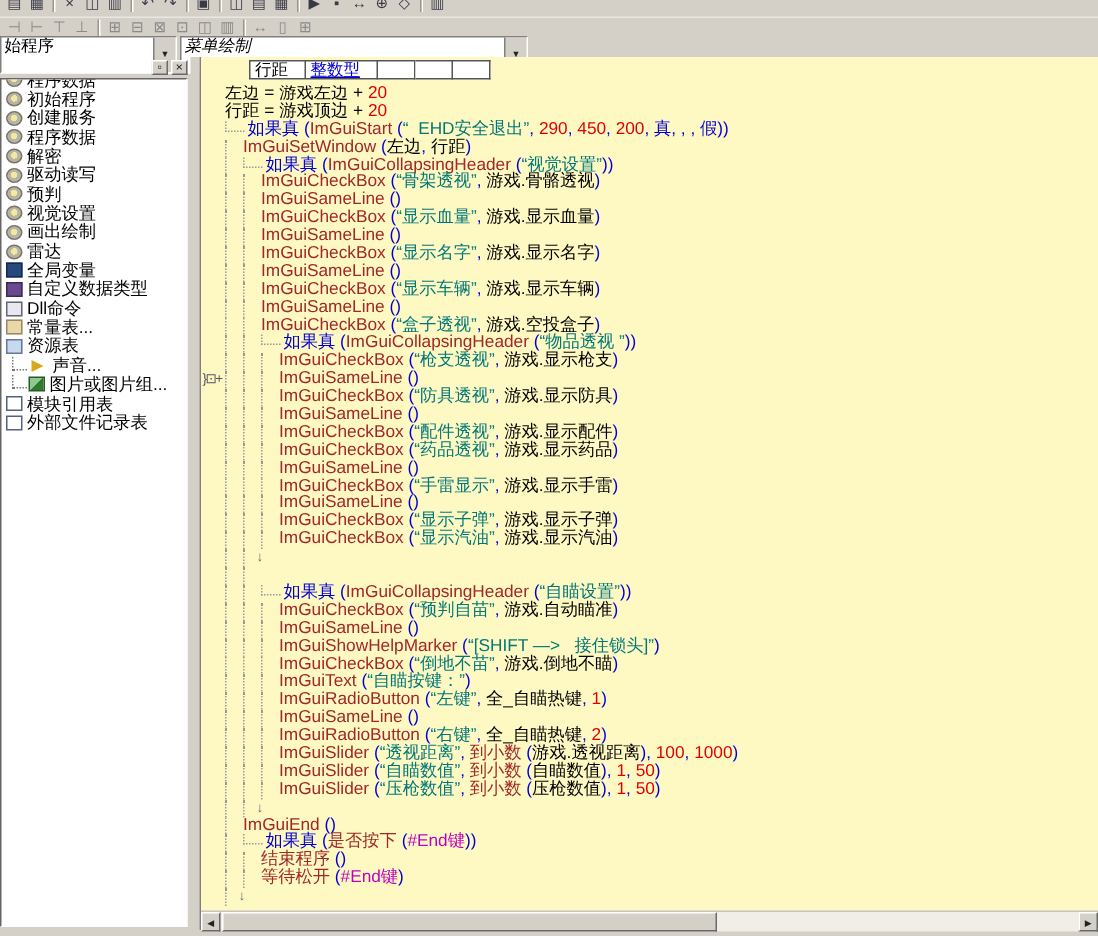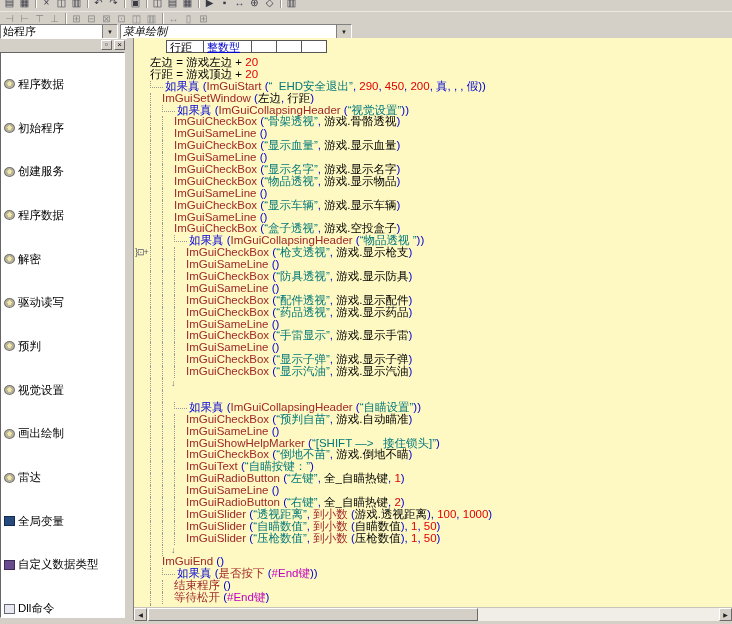--- a/index.html
+++ b/index.html
@@ -11,37 +11,37 @@
        border-bottom:1px solid #e9e7e1;}
   #tb1 .trow{display:flex;align-items:center;margin-top:-5px;padding-left:2px;}
   #tb2{position:absolute;left:0;top:11px;width:732px;height:13px;}
   #tb2 .trow{display:flex;align-items:center;padding-left:2px;}
   .tbtn{width:15px;height:14px;display:inline-flex;align-items:center;justify-content:center;
         font-size:10px;color:#3a3a46;flex:none;}
   #tb2 .tbtn{color:#8a8a88;}
   .tsep{width:1px;height:11px;background:#9a968a;margin:0 3px;box-shadow:1px 0 0 #ffffff;flex:none;}
   
   #selrow{position:absolute;left:0;top:24px;width:732px;height:14px;display:flex;align-items:flex-start;}
-  .combo{height:15px;background:#fff;border:1px solid #808080;border-right-color:#fff;
+  .combo{height:25px;background:#fff;border:1px solid #808080;border-right-color:#fff;
          border-bottom-color:#fff;display:flex;box-sizing:border-box;}
   .combo .ctext{flex:1;font-size:11px;line-height:11px;padding:1px 0 0 2px;overflow:hidden;white-space:nowrap;}
   .combo .cbtn{width:14px;background:#d4d0c8;border-left:1px solid #808080;font-size:6px;
                display:flex;align-items:center;justify-content:center;color:#222;}
   #combo1{width:118px;}
   #combo2{width:232px;margin-left:2px;font-style:italic;}
   
   #sidepanel{position:absolute;left:0;top:38px;width:127px;height:580px;}
   .panel-head{height:13px;display:flex;justify-content:flex-end;align-items:center;gap:2px;padding-right:2px;}
   .ph-btn{width:11px;height:10px;background:#d4d0c8;border:1px solid;border-color:#fff #6a6a6a #6a6a6a #fff;
           font-size:8px;line-height:8px;text-align:center;color:#111;box-sizing:border-box;}
   #tree{position:absolute;left:0;top:14px;width:125px;bottom:0;background:#fff;overflow:hidden;
         border:1px solid;border-color:#666 #fdfdfd #fdfdfd #666;box-sizing:border-box;}
   #treelist{margin-top:-6px;}
   .trow-i{display:flex;align-items:center;height:12.7px;font-size:11.5px;white-space:nowrap;
-          padding-left:3px;color:#000;margin-top:31px;}
+          padding-left:3px;color:#000;}
   .ti{display:inline-block;width:11px;height:10px;margin-right:3px;box-sizing:border-box;flex:none;}
   .icon-assembly-icon{background:radial-gradient(circle at 50% 45%,#f4e7a0 0 34%,#b8b4a4 35% 70%,#8f8c80 71%);
           border:1px solid #77746a;border-radius:50%;}
   .icon-globals-icon{background:#274a7e;border:1px solid #122a50;}
   .icon-datatype-icon{background:#6a4a8e;border:1px solid #3a2a55;}
   .icon-dll-icon{background:#e8e8f0;border:1px solid #667;}
   .icon-consts-icon{background:#e8d8a8;border:1px solid #998866;}
   .icon-resources-icon{background:#c8d8ee;border:1px solid #667799;}
   .icon-sound-icon{width:0;height:0;border-top:4px solid transparent;border-bottom:4px solid transparent;
           border-left:8px solid #d8a818;background:none;margin:0 6px 0 2px;}
@@ -244,21 +244,20 @@
       <div class="cl"><span class="tk-v">左边 </span><span class="tk-o">= </span><span class="tk-v">游戏左边 </span><span class="tk-o">+ </span><span class="tk-n">20</span></div>
       <div class="cl"><span class="tk-v">行距 </span><span class="tk-o">= </span><span class="tk-v">游戏顶边 </span><span class="tk-o">+ </span><span class="tk-n">20</span></div>
       <div class="cl"><span class="br"></span><span class="tk-k">如果真 </span><span class="tk-p">(</span><span class="tk-f">ImGuiStart </span><span class="tk-p">(</span><span class="tk-s">“  EHD安全退出”</span><span class="tk-p">, </span><span class="tk-n">290</span><span class="tk-p">, </span><span class="tk-n">450</span><span class="tk-p">, </span><span class="tk-n">200</span><span class="tk-p">, </span><span class="tk-k">真</span><span class="tk-p">, , , </span><span class="tk-k">假</span><span class="tk-p">))</span></div>
       <div class="cl"><span class="g"></span><span class="tk-f">ImGuiSetWindow </span><span class="tk-p">(</span><span class="tk-v">左边</span><span class="tk-p">, </span><span class="tk-v">行距</span><span class="tk-p">)</span></div>
       <div class="cl"><span class="g"></span><span class="br"></span><span class="tk-k">如果真 </span><span class="tk-p">(</span><span class="tk-f">ImGuiCollapsingHeader </span><span class="tk-p">(</span><span class="tk-s">“视觉设置”</span><span class="tk-p">))</span></div>
       <div class="cl"><span class="g"></span><span class="g"></span><span class="tk-f">ImGuiCheckBox </span><span class="tk-p">(</span><span class="tk-s">“骨架透视”</span><span class="tk-p">, </span><span class="tk-v">游戏.骨骼透视</span><span class="tk-p">)</span></div>
       <div class="cl"><span class="g"></span><span class="g"></span><span class="tk-f">ImGuiSameLine </span><span class="tk-p">()</span></div>
       <div class="cl"><span class="g"></span><span class="g"></span><span class="tk-f">ImGuiCheckBox </span><span class="tk-p">(</span><span class="tk-s">“显示血量”</span><span class="tk-p">, </span><span class="tk-v">游戏.显示血量</span><span class="tk-p">)</span></div>
       <div class="cl"><span class="g"></span><span class="g"></span><span class="tk-f">ImGuiSameLine </span><span class="tk-p">()</span></div>
       <div class="cl"><span class="g"></span><span class="g"></span><span class="tk-f">ImGuiCheckBox </span><span class="tk-p">(</span><span class="tk-s">“显示名字”</span><span class="tk-p">, </span><span class="tk-v">游戏.显示名字</span><span class="tk-p">)</span></div>
-      <div class="cl"><span class="g"></span><span class="g"></span><span class="tk-f">ImGuiCheckBox </span><span class="tk-p">(</span><span class="tk-s">“物品透视”</span><span class="tk-p">, </span><span class="tk-v">游戏.显示物品</span><span class="tk-p">)</span></div>
       <div class="cl"><span class="g"></span><span class="g"></span><span class="tk-f">ImGuiSameLine </span><span class="tk-p">()</span></div>
       <div class="cl"><span class="g"></span><span class="g"></span><span class="tk-f">ImGuiCheckBox </span><span class="tk-p">(</span><span class="tk-s">“显示车辆”</span><span class="tk-p">, </span><span class="tk-v">游戏.显示车辆</span><span class="tk-p">)</span></div>
       <div class="cl"><span class="g"></span><span class="g"></span><span class="tk-f">ImGuiSameLine </span><span class="tk-p">()</span></div>
       <div class="cl"><span class="g"></span><span class="g"></span><span class="tk-f">ImGuiCheckBox </span><span class="tk-p">(</span><span class="tk-s">“盒子透视”</span><span class="tk-p">, </span><span class="tk-v">游戏.空投盒子</span><span class="tk-p">)</span></div>
       <div class="cl"><span class="g"></span><span class="g"></span><span class="br"></span><span class="tk-k">如果真 </span><span class="tk-p">(</span><span class="tk-f">ImGuiCollapsingHeader </span><span class="tk-p">(</span><span class="tk-s">“物品透视 ”</span><span class="tk-p">))</span></div>
       <div class="cl"><span class="g"></span><span class="g"></span><span class="g"></span><span class="tk-f">ImGuiCheckBox </span><span class="tk-p">(</span><span class="tk-s">“枪支透视”</span><span class="tk-p">, </span><span class="tk-v">游戏.显示枪支</span><span class="tk-p">)</span></div>
       <div class="cl"><span class="g"></span><span class="g"></span><span class="g"></span><span class="tk-f">ImGuiSameLine </span><span class="tk-p">()</span></div>
       <div class="cl"><span class="g"></span><span class="g"></span><span class="g"></span><span class="tk-f">ImGuiCheckBox </span><span class="tk-p">(</span><span class="tk-s">“防具透视”</span><span class="tk-p">, </span><span class="tk-v">游戏.显示防具</span><span class="tk-p">)</span></div>
       <div class="cl"><span class="g"></span><span class="g"></span><span class="g"></span><span class="tk-f">ImGuiSameLine </span><span class="tk-p">()</span></div>
       <div class="cl"><span class="g"></span><span class="g"></span><span class="g"></span><span class="tk-f">ImGuiCheckBox </span><span class="tk-p">(</span><span class="tk-s">“配件透视”</span><span class="tk-p">, </span><span class="tk-v">游戏.显示配件</span><span class="tk-p">)</span></div>

